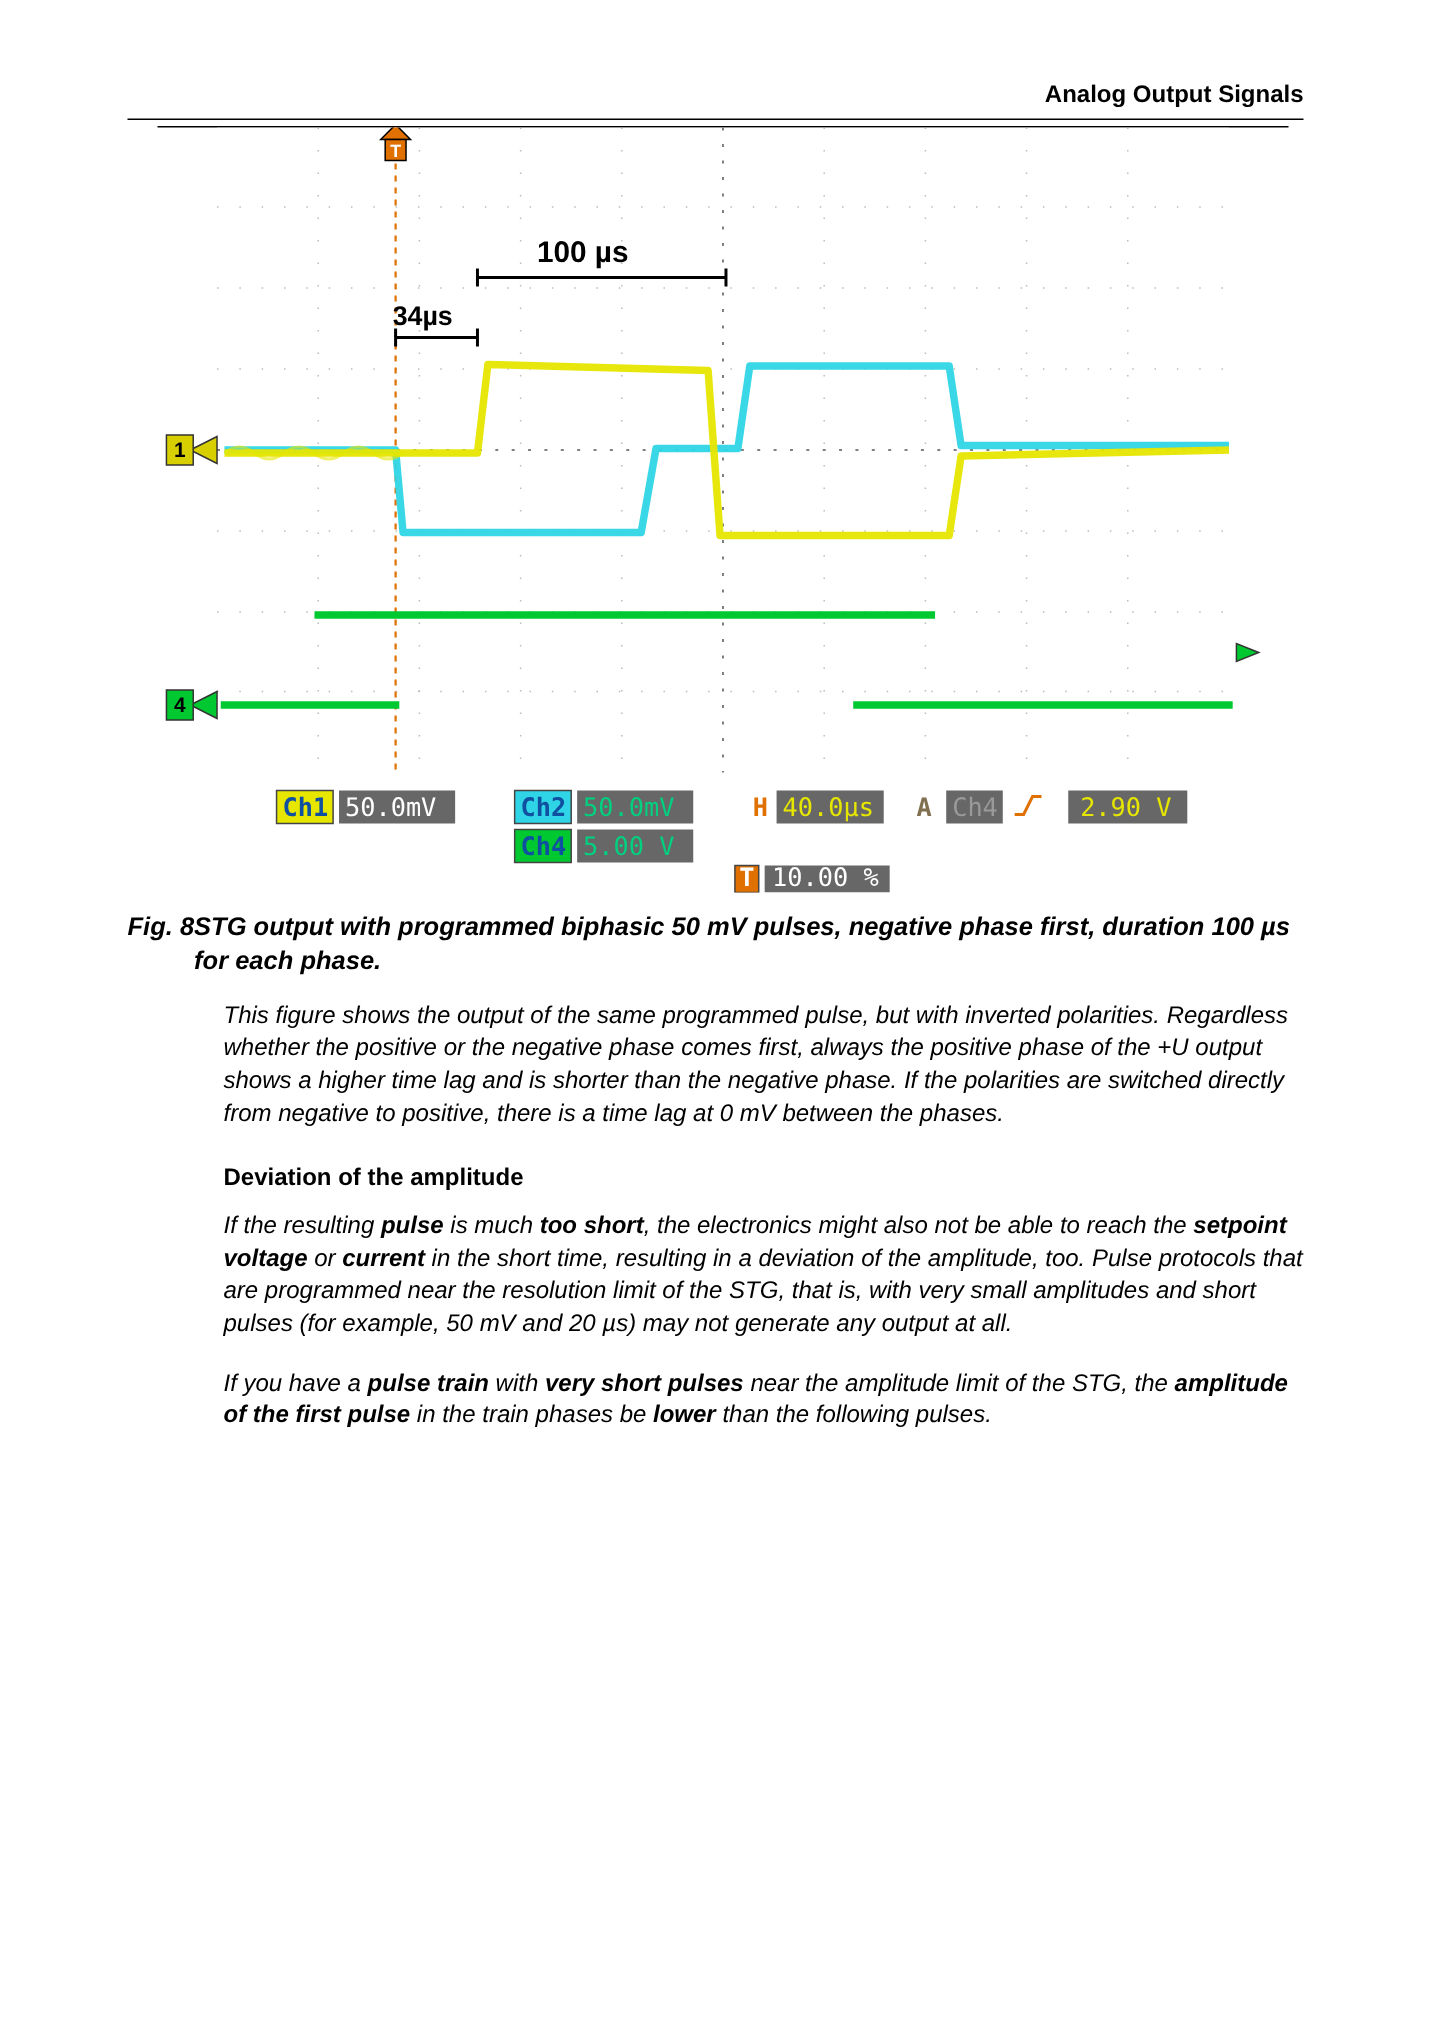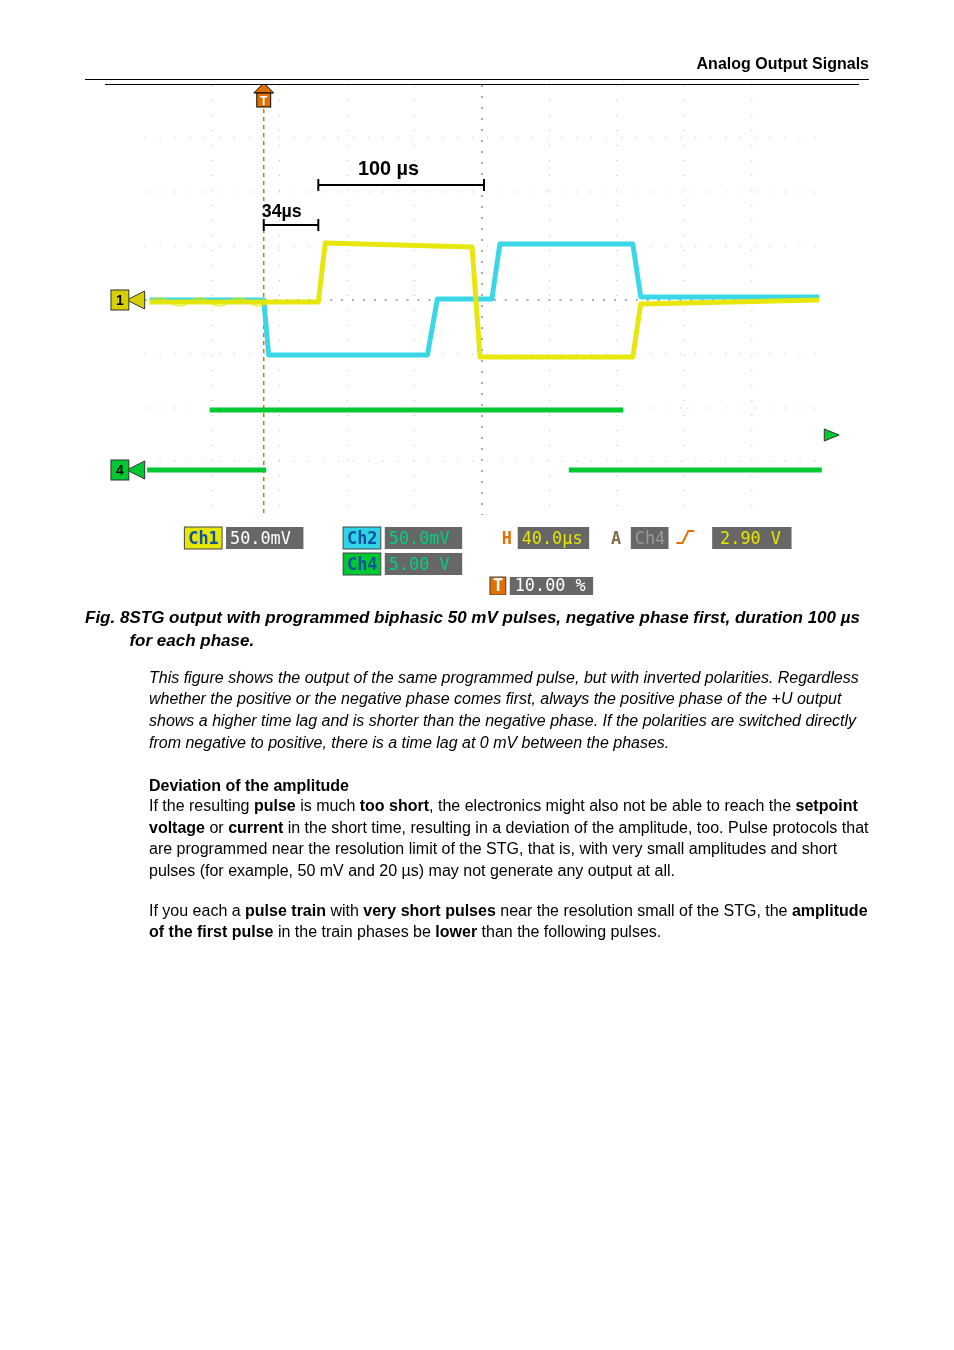--- a/index.html
+++ b/index.html
@@ -47,23 +47,24 @@
     font-style: italic;
     font-size: 16px;
     line-height: 1.35;
   }
   .section-h {
     margin: 24px 0 0 64px;
     font-weight: 700;
     font-size: 16px;
   }
   .body-p {
-    margin: 0 0 18px 64px;
+    margin: 12px 0 18px 64px;
     font-size: 16px;
     line-height: 1.35;
+    font-style: italic;
   }
   .body-p b { font-weight: 700; }
   .footer {
     position: absolute;
     left: 85px;
     right: 85px;
     bottom: 52px;
     border-top: 1px solid #000;
     text-align: right;
     font-weight: 700;
@@ -201,17 +202,17 @@
 
   <div class="fig-desc">This figure shows the output of the same programmed pulse, but with inverted polarities. Regardless whether the positive or the negative phase comes first, always the positive phase of the +U output shows a higher time lag and is shorter than the negative phase. If the polarities are switched directly from negative to positive, there is a time lag at 0 mV between the phases.</div>
 
   <div class="section-h">Deviation of the amplitude</div>
 
   <p class="body-p">
     <span>If the resulting </span><b>pulse</b><span> is much </span><b>too short</b><span>, the electronics might also not be able to reach the </span><b>setpoint voltage</b><span> or </span><b>current</b><span> in the short time, resulting in a deviation of the amplitude, too. Pulse protocols that are programmed near the resolution limit of the STG, that is, with very small amplitudes and short pulses (for example, 50 mV and 20 µs) may not generate any output at all.</span>
   </p>
 
   <p class="body-p">
-    <span>If you each a </span><b>pulse train</b><span> with </span><b>very short pulses</b><span> near the resolution small of the STG, the </span><b>amplitude of the first pulse</b><span> in the train phases be </span><b>lower</b><span> than the following pulses.</span>
+    <span>If you have a </span><b>pulse train</b><span> with </span><b>very short pulses</b><span> near the amplitude limit of the STG, the </span><b>amplitude of the first pulse</b><span> in the train phases be </span><b>lower</b><span> than the following pulses.</span>
   </p>
 
 
 </div>
 
 </body></html>

